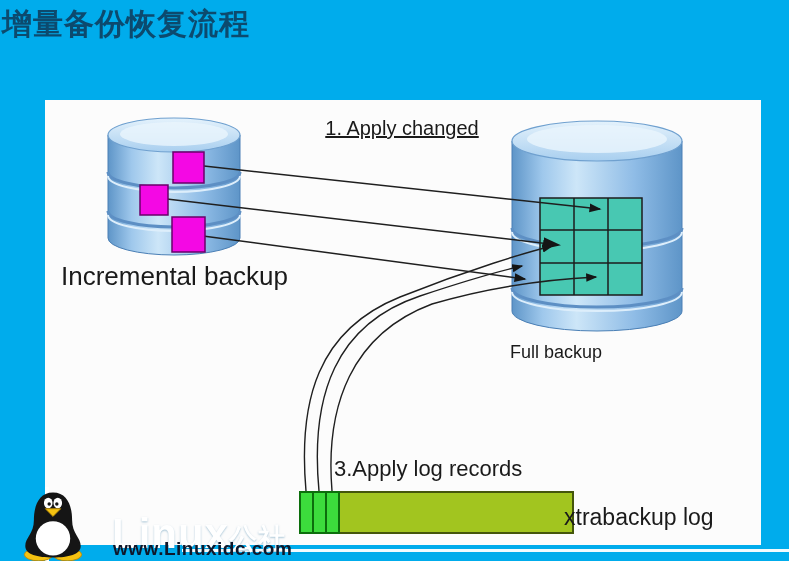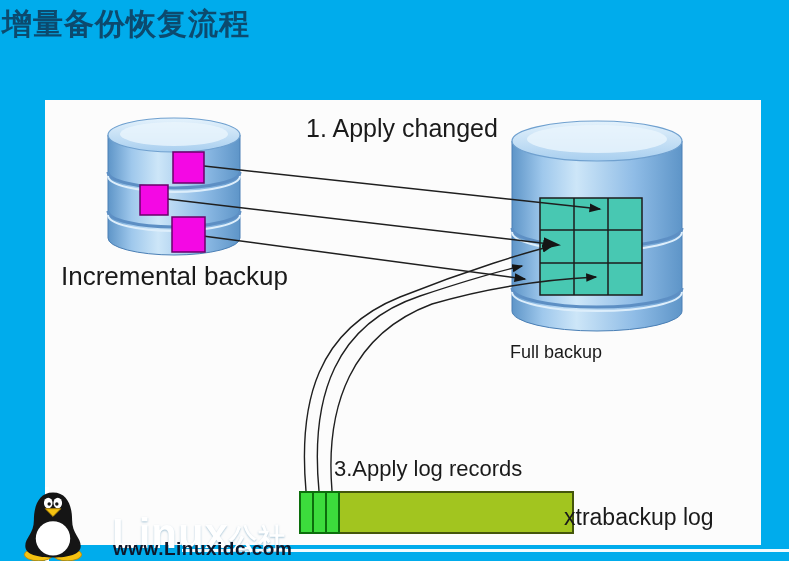--- a/index.html
+++ b/index.html
@@ -20,21 +20,21 @@
     left:45px;top:100px;width:716px;height:445px;
     background:#fcfcfc;z-index:1;
   }
   .overlay-svg{left:0;top:0;z-index:2;}
   .lbl{
     color:#1a1a1a;z-index:3;white-space:nowrap;
     font-family:"Liberation Sans", sans-serif;
   }
   .lbl-incremental{left:61px;top:261px;font-size:26px;}
   .lbl-full{left:510px;top:342px;font-size:18px;}
-  .lbl-step1{left:298px;top:114px;width:208px;font-size:25px;line-height:29px;text-align:center;}
+  .lbl-step1{left:298px;top:114px;width:208px;font-size:20px;line-height:29px;text-align:center;text-decoration:underline;}
   .lbl-step2{left:334px;top:456px;font-size:22px;}
   .lbl-xtra{left:564px;top:504px;font-size:23px;}
   
   .logo-vline{left:45px;top:487px;width:4px;height:74px;background:#ffffff;z-index:4;}
   .logo-hline{left:182px;top:549px;width:607px;height:3px;background:#ffffff;opacity:.95;z-index:4;}
   .logo-tux{left:10px;top:487px;z-index:6;}
   .logo-text{
     left:112px;top:514px;z-index:6;color:#ffffff;font-weight:bold;
     font-size:42px;line-height:40px;letter-spacing:1px;
     text-shadow:0 1px 2px rgba(0,90,140,.35);

